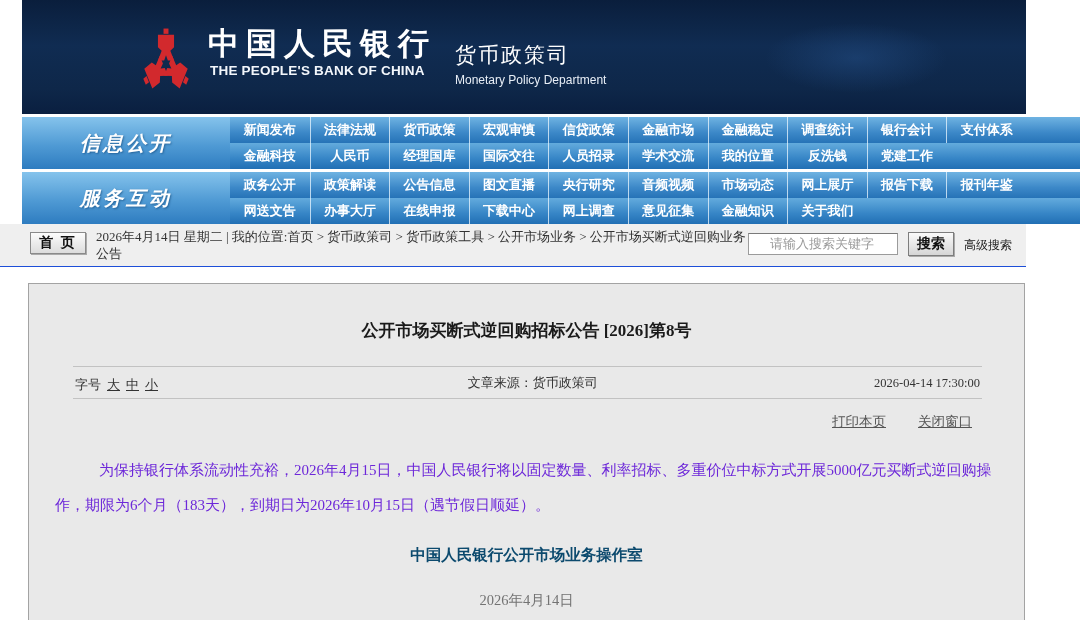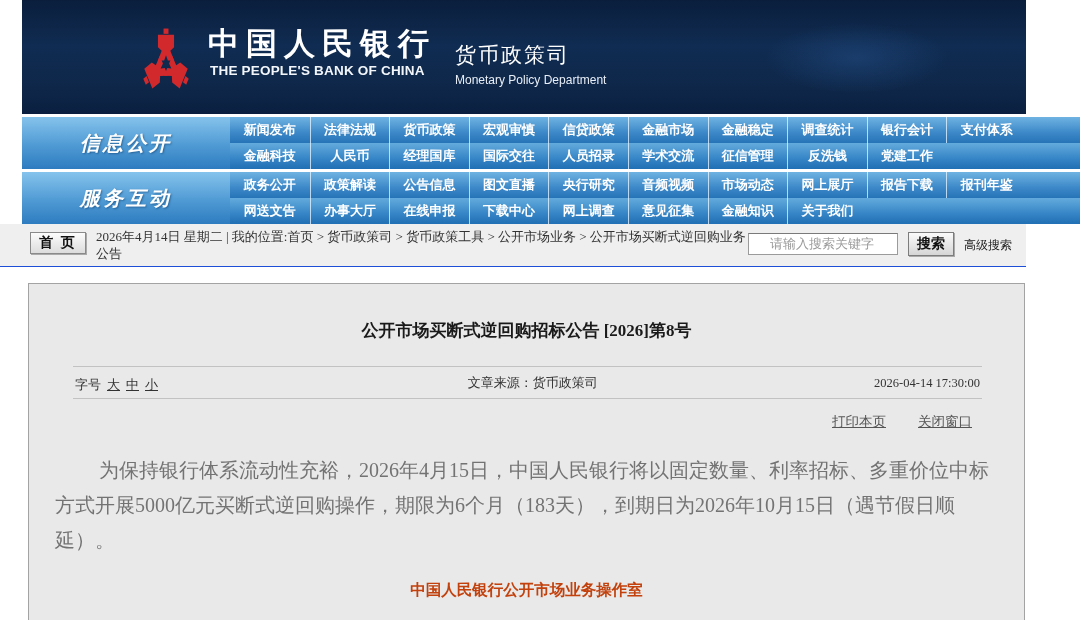--- a/index.html
+++ b/index.html
@@ -65,23 +65,23 @@
   .art-title { margin-top:35px; text-align:center; font-size:17px; font-weight:bold; color:#1a1a1a; }
   .meta { position:relative; margin:24px 42px 0 44px; height:33px; line-height:32px;
           border-top:1px solid #c2c2c2; border-bottom:1px solid #c2c2c2;
           font-size:13px; color:#333; }
   .meta-left { position:absolute; left:2px; top:2px; }
   .fs-link { text-decoration:underline; margin-left:6px; cursor:pointer; color:#333; }
   .meta-center { position:absolute; left:50%; top:0; transform:translateX(-46%); }
   .meta-right { position:absolute; right:2px; top:0; font-size:12.5px; }
   .toolrow { margin:13px 52px 0 0; text-align:right; }
   .toolrow a { color:#555; font-size:13.5px; text-decoration:underline; margin-left:28px; cursor:pointer; }
-  .art-body { margin:22px 30px 0 26px; text-indent:44px; font-size:20px; line-height:35px; color:#737373; }
-  .sig { margin-top:22px; text-align:center; font-weight:bold; font-size:15.5px; color:#c2410c; }
-  .sigdate { margin-top:25px; text-align:center; font-size:14.5px; color:#0c4a6e; }
+  .art-body { margin:22px 30px 0 26px; text-indent:44px; font-size:15px; line-height:35px; color:#6d28d9; }
+  .sig { margin-top:22px; text-align:center; font-weight:bold; font-size:15.5px; color:#0c4a6e; }
+  .sigdate { margin-top:25px; text-align:center; font-size:14.5px; color:#737373; }
 </style>
 </head>
 <body>
 
 <div class="site">
 
   <div class="hdr">
     <svg class="logo" viewBox="-42 -44 84 88" width="52" height="78" preserveAspectRatio="none">
       <g fill="#d2292d">
         <g id="coin">
@@ -115,21 +115,21 @@
           <span class="nav-cell">银行会计</span>
           <span class="nav-cell">支付体系</span>
         </div>
       <div class="nav-row">
           <span class="nav-cell">金融科技</span>
           <span class="nav-cell">人民币</span>
           <span class="nav-cell">经理国库</span>
           <span class="nav-cell">国际交往</span>
           <span class="nav-cell">人员招录</span>
           <span class="nav-cell">学术交流</span>
-          <span class="nav-cell">征信管理</span>
+          <span class="nav-cell">我的位置</span>
           <span class="nav-cell">反洗钱</span>
           <span class="nav-cell">党建工作</span>
         </div>
     </div>
   </div>
 
   <div class="band band2">
     <div class="nav-label">服务互动</div>
     <div class="nav-rows">
       <div class="nav-row">

